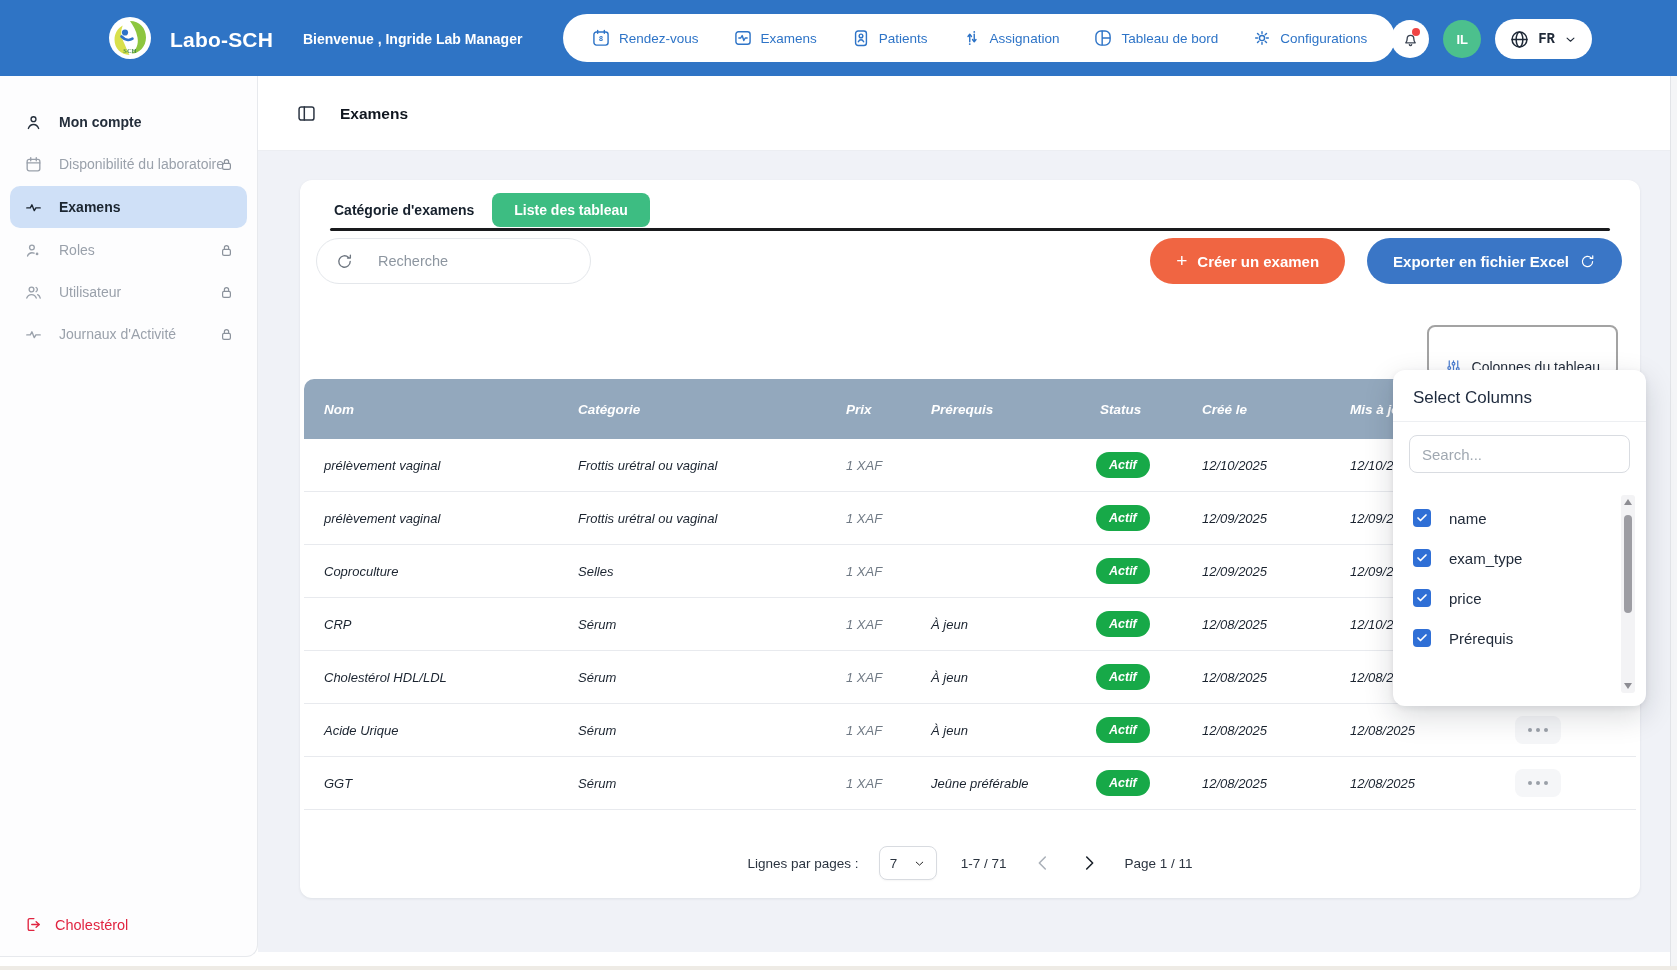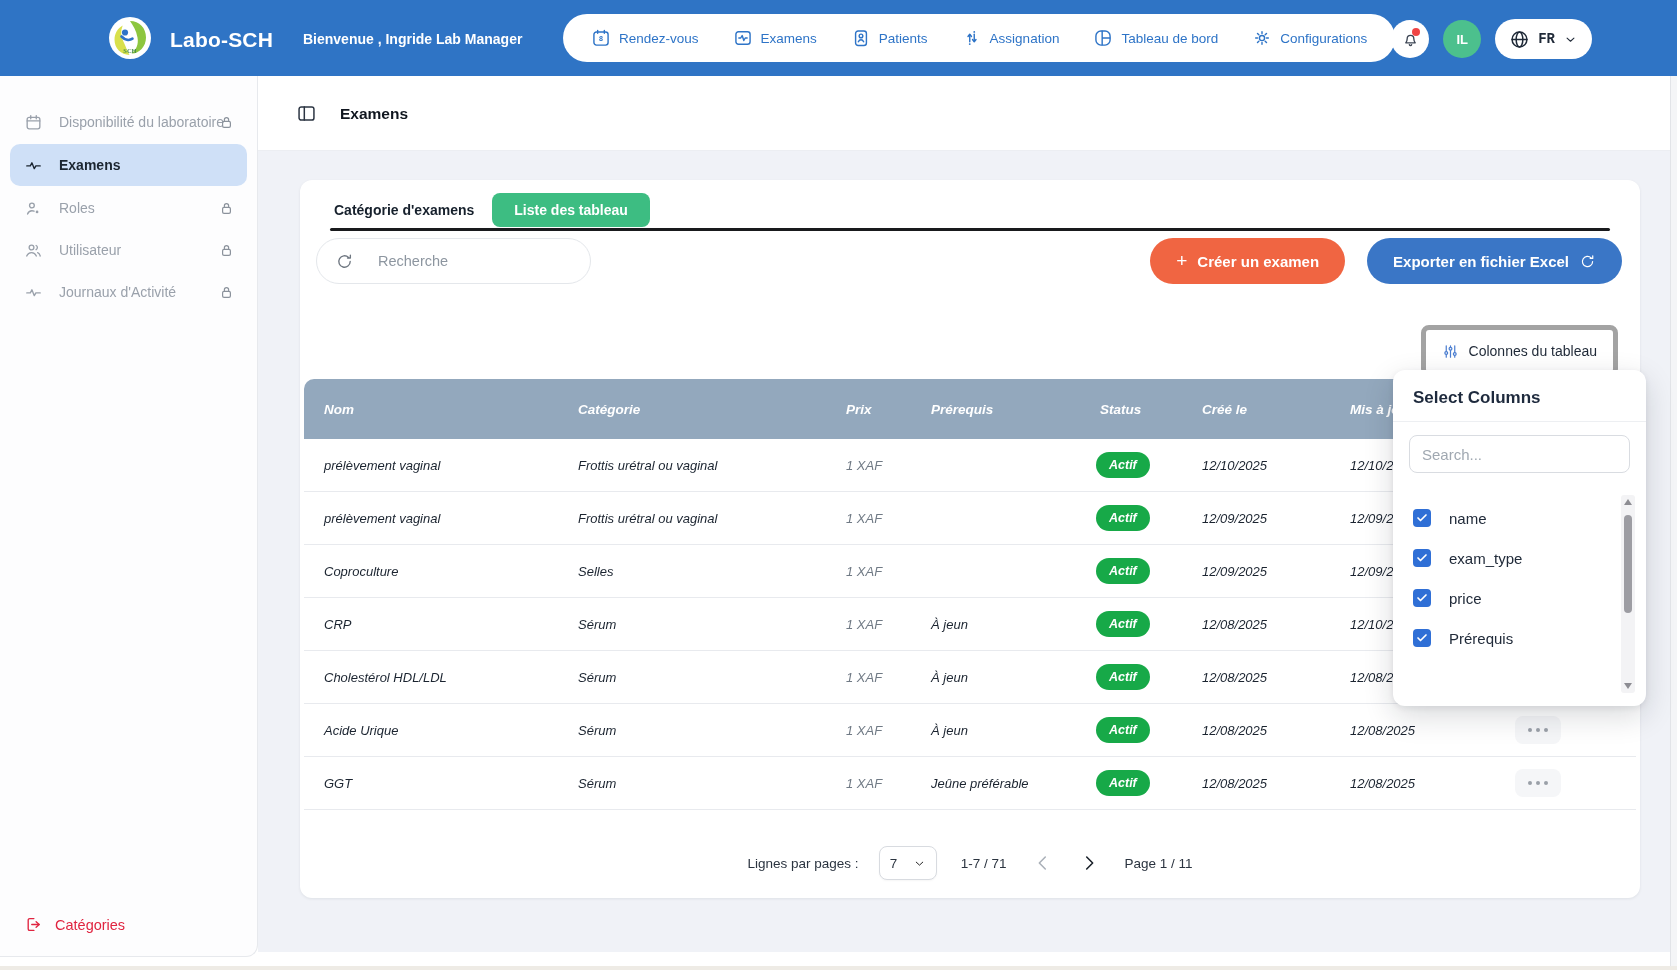--- a/index.html
+++ b/index.html
@@ -51,21 +51,21 @@
   .search svg { width:19px; height:19px; color:#6f7781; flex:none; }
   .search input { border:none; outline:none; font-size:14.5px; color:#333; width:200px; font-family:"Liberation Sans",sans-serif; background:transparent; }
   .search input::placeholder { color:#8d96a0; }
   .btns { display:flex; gap:22px; }
   .btn { height:46px; border:none; border-radius:23px; display:flex; align-items:center; gap:10px; font-size:15px; font-weight:bold; color:#fff; padding:0 26px; cursor:pointer; font-family:"Liberation Sans",sans-serif; }
   .btn-orange { background:#f06542; }
   .btn-orange .plus { font-size:19px; font-weight:normal; }
   .btn-blue { background:#3a76c6; }
   .btn-blue svg { width:17px; height:17px; }
 
-  .columns-btn { position:absolute; top:145px; right:22px; height:52px; background:#fff; border:5px solid #a3a3a3; border-radius:8px; display:flex; align-items:center; gap:10px; padding:0 16px; font-size:14px; color:#1f2937; cursor:pointer; font-family:"Liberation Sans",sans-serif; }
+  .columns-btn { position:absolute; top:145px; right:22px; height:52px; background:#fff; border:2px solid #a3a3a3; border-radius:8px; display:flex; align-items:flex-end; gap:10px; padding:0 16px; font-size:14px; color:#1f2937; cursor:pointer; font-family:"Liberation Sans",sans-serif; }
   .columns-btn svg { width:17px; height:17px; color:#4a7dd0; }
 
   
   .table { position:absolute; left:4px; right:4px; top:199px; }
   .tgrid { display:grid; grid-template-columns:256px 268px 85px 169px 102px 148px 165px 1fr; align-items:center;font-style:italic; }
   .thead { background:#93a8bd; border-radius:10px 10px 0 0; height:60px; }
   .hcell { color:#fff; font-size:13.5px; font-weight:bold; padding-left:18px; white-space:nowrap; overflow:hidden; }
   .hcell:first-child { padding-left:20px; }
   .trow { height:53px; border-bottom:1px solid #e8eaee; background:#fff; }
   .tcell { font-size:13px; color:#1b2430; padding-left:18px; white-space:nowrap; overflow:hidden; }
@@ -81,21 +81,21 @@
   .rows-select { width:58px; height:34px; border:1px solid #d8dbe0; border-radius:8px; background:#fff; display:flex; align-items:center; justify-content:space-between; padding:0 10px; cursor:pointer; box-shadow:0 1px 2px rgba(0,0,0,.04); }
   .rows-select svg { width:13px; height:13px; color:#111; }
   .pg-chev { width:22px; height:22px; cursor:pointer; background:none; border:none; padding:0; }
   .pg-chev svg { width:22px; height:22px; }
   .pg-chev.disabled { color:#aab0b8; }
   .pg-chev.on { color:#181f28; }
   .pg-group { display:flex; align-items:center; gap:24px; margin-left:6px; }
 
   
   .popup { position:absolute; left:1393px; top:370px; width:253px; height:336px; background:#fff; border-radius:12px; box-shadow:0 10px 30px rgba(16,24,40,.16), 0 2px 6px rgba(16,24,40,.08); z-index:50; }
-  .popup-title { padding:18px 20px 13px; font-size:17px; font-weight:bold; color:#1e2a3d; }
+  .popup-title { padding:18px 20px 13px; font-size:17px; font-weight:normal; color:#1e2a3d; }
   .popup-divider { height:1px; background:#edeff2; }
   .popup-search { margin:13px 16px 0; height:38px; border:1px solid #d9dce1; border-radius:8px; display:flex; align-items:center; padding:0 12px; }
   .popup-search input { border:none; outline:none; width:100%; font-size:15px; color:#333; font-family:"Liberation Sans",sans-serif; background:transparent; }
   .popup-search input::placeholder { color:#a0a8b1; }
   .popup-options { position:absolute; top:128px; left:4px; right:30px; bottom:10px; overflow:hidden; }
   .popt { display:flex; align-items:center; gap:18px; height:40px; padding-left:16px; cursor:pointer; }
   .popt-box { width:18px; height:18px; border-radius:4px; background:#2f6fd6; display:flex; align-items:center; justify-content:center; flex:none; }
   .popt-box svg { width:12px; height:12px; }
   .popt-label { font-size:15px; color:#212b3a; }
   .popup-scroll { position:absolute; right:11px; top:125px; width:14px; height:198px; background:#f3f3f5; border-radius:3px; }
@@ -198,20 +198,27 @@
         <span>FR</span>
         <svg viewBox="0 0 24 24" width="15" height="15" class="icon-stroke">
             <path d="M6.5 9.8l5.5 5 5.5-5"></path>
           </svg>
       </div>
     </div>
   </header>
 
   <aside class="sidebar">
     <div class="side-gap" style="height:24px"></div>
+    <div class="side-item dark">
+      <svg viewBox="0 0 24 24" class="icon-stroke">
+          <circle cx="12" cy="7.8" r="3.1"></circle>
+          <path d="M5.5 19.5c1.3-3.4 3.8-5 6.5-5s5.2 1.6 6.5 5"></path>
+        </svg>
+      <span>Mon compte</span>
+    </div>
     <div class="side-item">
       <svg viewBox="0 0 24 24" class="icon-stroke">
           <rect x="4" y="5.5" width="16" height="14.5" rx="2.5"></rect>
           <path d="M8.5 3.3v4M15.5 3.3v4M4 10h16"></path>
         </svg>
       <span>Disponibilité du laboratoire</span>
       <svg viewBox="0 0 24 24" class="icon-stroke lock">
           <rect x="6.5" y="10.5" width="11" height="8.5" rx="2"></rect>
           <path d="M9 10.5V8.2a3 3 0 0 1 6 0v2.3"></path>
         </svg>
@@ -255,21 +262,21 @@
           <rect x="6.5" y="10.5" width="11" height="8.5" rx="2"></rect>
           <path d="M9 10.5V8.2a3 3 0 0 1 6 0v2.3"></path>
         </svg>
     </div>
     <div class="logout">
       <svg viewBox="0 0 24 24" class="icon-stroke" stroke-width="1.9">
           <path d="M12.5 4.5H7.2a1.9 1.9 0 0 0-1.9 1.9v11.2a1.9 1.9 0 0 0 1.9 1.9h5.3"></path>
           <path d="M15.3 8.4l3.9 3.6-3.9 3.6"></path>
           <path d="M19 12H9.8"></path>
         </svg>
-      <span>Catégories</span>
+      <span>Cholestérol</span>
     </div>
   </aside>
 
   <div class="main">
     <div class="titlebar">
       <span class="panel-toggle">
         <svg viewBox="0 0 24 24" class="icon-stroke" stroke-width="1.9">
             <rect x="3.5" y="4.5" width="17" height="15" rx="2.5"></rect>
             <path d="M9.5 4.5v15"></path>
           </svg>

